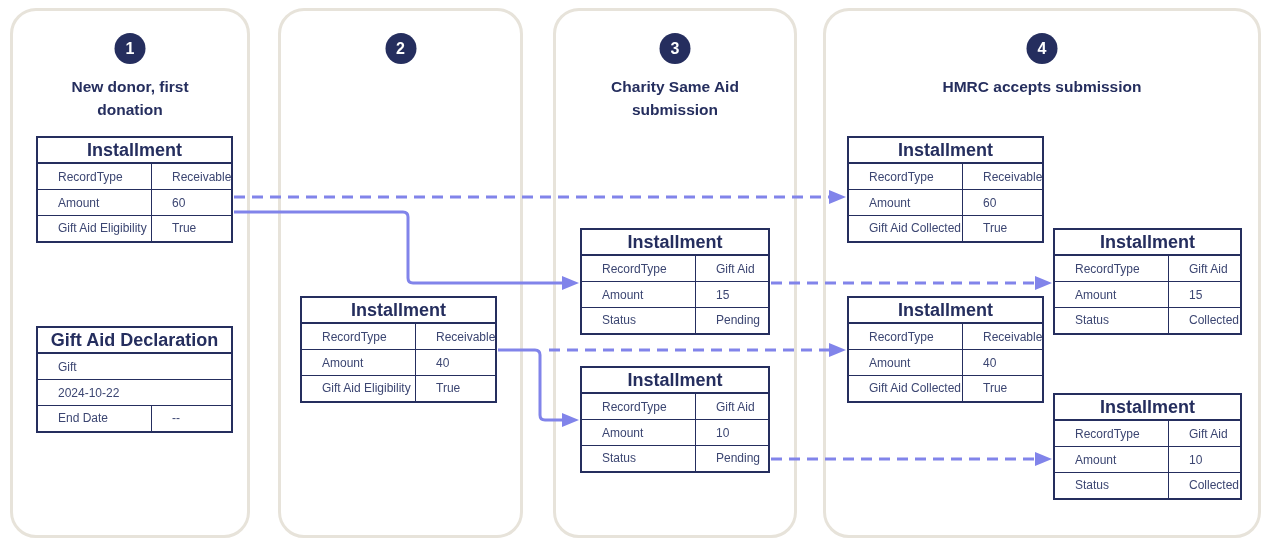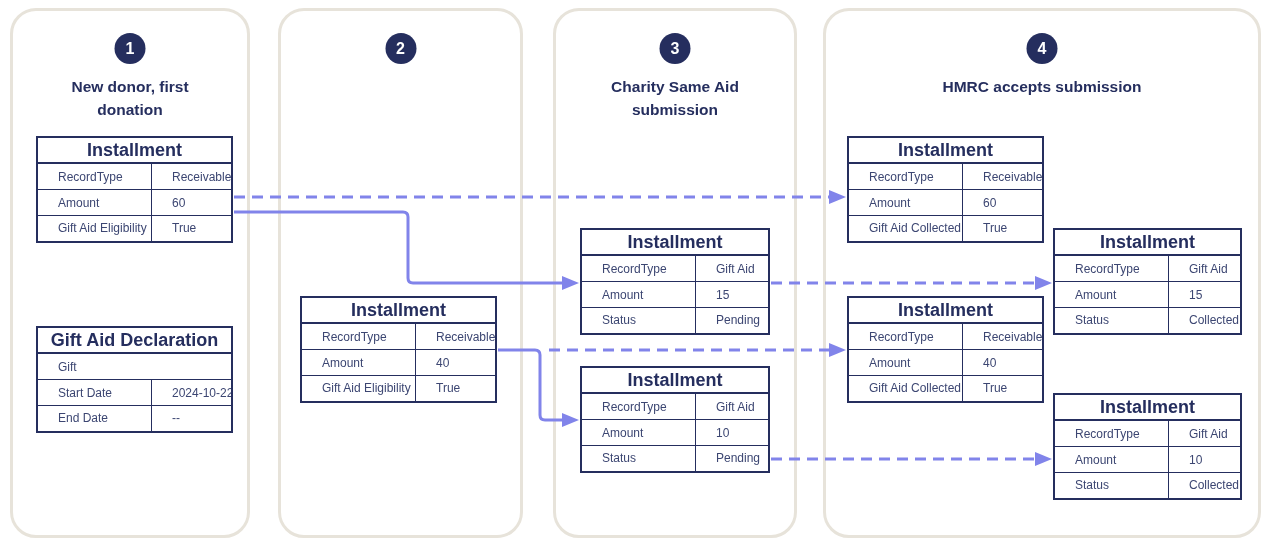--- a/index.html
+++ b/index.html
@@ -171,21 +171,20 @@
       <div class="cell val">True</div>
     </div>
   </div>
 
   <div class="tbl" style="left:36px; top:326px; width:197px;">
     <div class="tbl-title">Gift Aid Declaration</div>
     <div class="row">
       <div class="cell val">Gift</div>
     </div>
     <div class="row">
-      <div class="cell lbl">Start Date</div>
       <div class="cell val">2024-10-22</div>
     </div>
     <div class="row">
       <div class="cell lbl">End Date</div>
       <div class="cell val">--</div>
     </div>
   </div>
 
   <div class="tbl" style="left:300px; top:296px; width:197px;">
     <div class="tbl-title">Installment</div>

